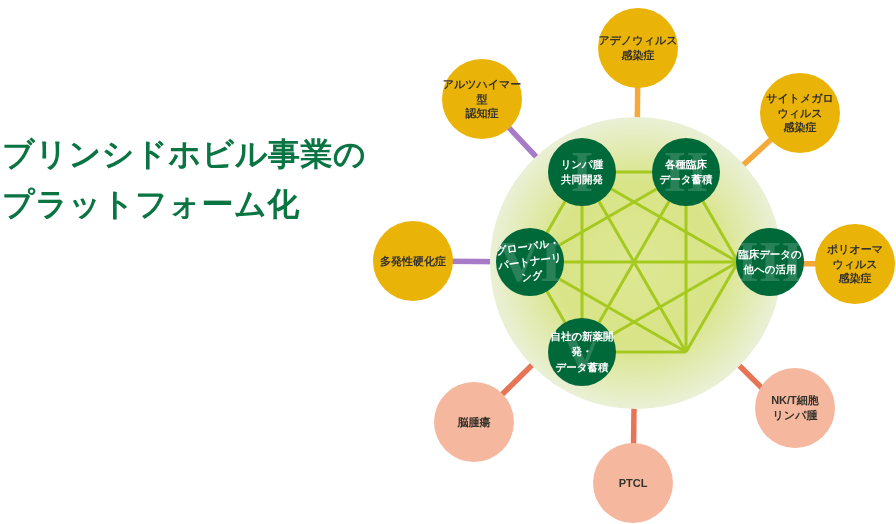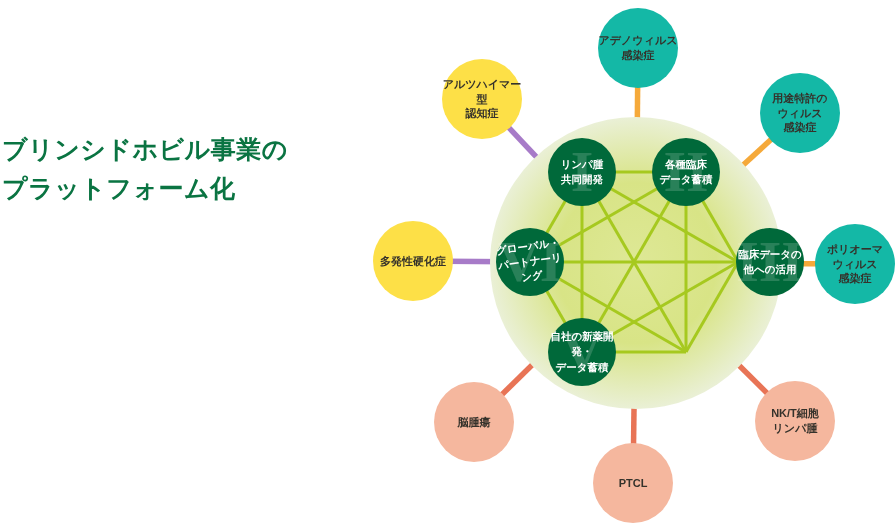--- a/index.html
+++ b/index.html
@@ -8,42 +8,42 @@
     background:#ffffff; font-family:"Liberation Sans", sans-serif;
   }
   svg.wires { position:absolute; left:0; top:0; width:896px; height:524px; }
   .net   { stroke:#a6c91f; stroke-width:3; }
   .c-yel { stroke:#f5a93a; stroke-width:5.5; }
   .c-sal { stroke:#e87456; stroke-width:5.5; }
   .c-pur { stroke:#a77bc8; stroke-width:5.5; }
 
   .title {
     position:absolute; left:2px; top:130px;
-    font-size:25px; font-weight:bold; color:#0a7442;
+    font-size:32px; font-weight:bold; color:#0a7442;
     line-height:1.55; white-space:pre-line; letter-spacing:0.5px;
   }
 
   .node {
     position:absolute; border-radius:50%;
     display:flex; align-items:center; justify-content:center;
     text-align:center; transform:translate(-50%,-50%);
   }
   .lbl { white-space:pre-line; position:relative; z-index:2; }
 
   .outer { width:80px; height:80px; font-size:11px; font-weight:bold;
            color:#35322b; line-height:1.35; }
   .outer .lbl { width:96px; }
-  .g-yellow { background:#14b8a6;align-items:center; }
+  .g-yellow { background:#eab308;align-items:center; }
   .g-salmon { background:#f5b79e; }
-  .g-purple { background:#fde047; }
+  .g-purple { background:#eab308; }
 
   .o-top { left:638px; top:48px; }
   .o-tr  { left:800px; top:113px; }
   .o-r   { left:855px; top:264px; }
-  .o-br  { left:795px; top:421px; }
+  .o-br  { left:795px; top:408px; }
   .o-b   { left:633px; top:483px; }
   .o-bl  { left:474px; top:422px; }
   .o-l   { left:413px; top:261px;align-items:center; }
   .o-tl  { left:482px; top:99px; }
 
   .inner { width:68px; height:68px; background:#00693a; color:#ffffff;
            font-size:10.5px; font-weight:bold; line-height:1.45; }
   .inner .lbl { width:92px; }
   .numeral {
     position:absolute; left:0; top:0; right:0; bottom:0;
@@ -112,21 +112,21 @@
   </svg>
 
   <div class="title">ブリンシドホビル事業の
 プラットフォーム化</div>
 
   <div class="node outer g-yellow o-top">
     <span class="lbl">アデノウィルス
 感染症</span>
   </div>
   <div class="node outer g-yellow o-tr">
-    <span class="lbl">用途特許の
+    <span class="lbl">サイトメガロ
 ウィルス
 感染症</span>
   </div>
   <div class="node outer g-yellow o-r">
     <span class="lbl">ポリオーマ
 ウィルス
 感染症</span>
   </div>
   <div class="node outer g-salmon o-br">
     <span class="lbl">NK/T細胞

